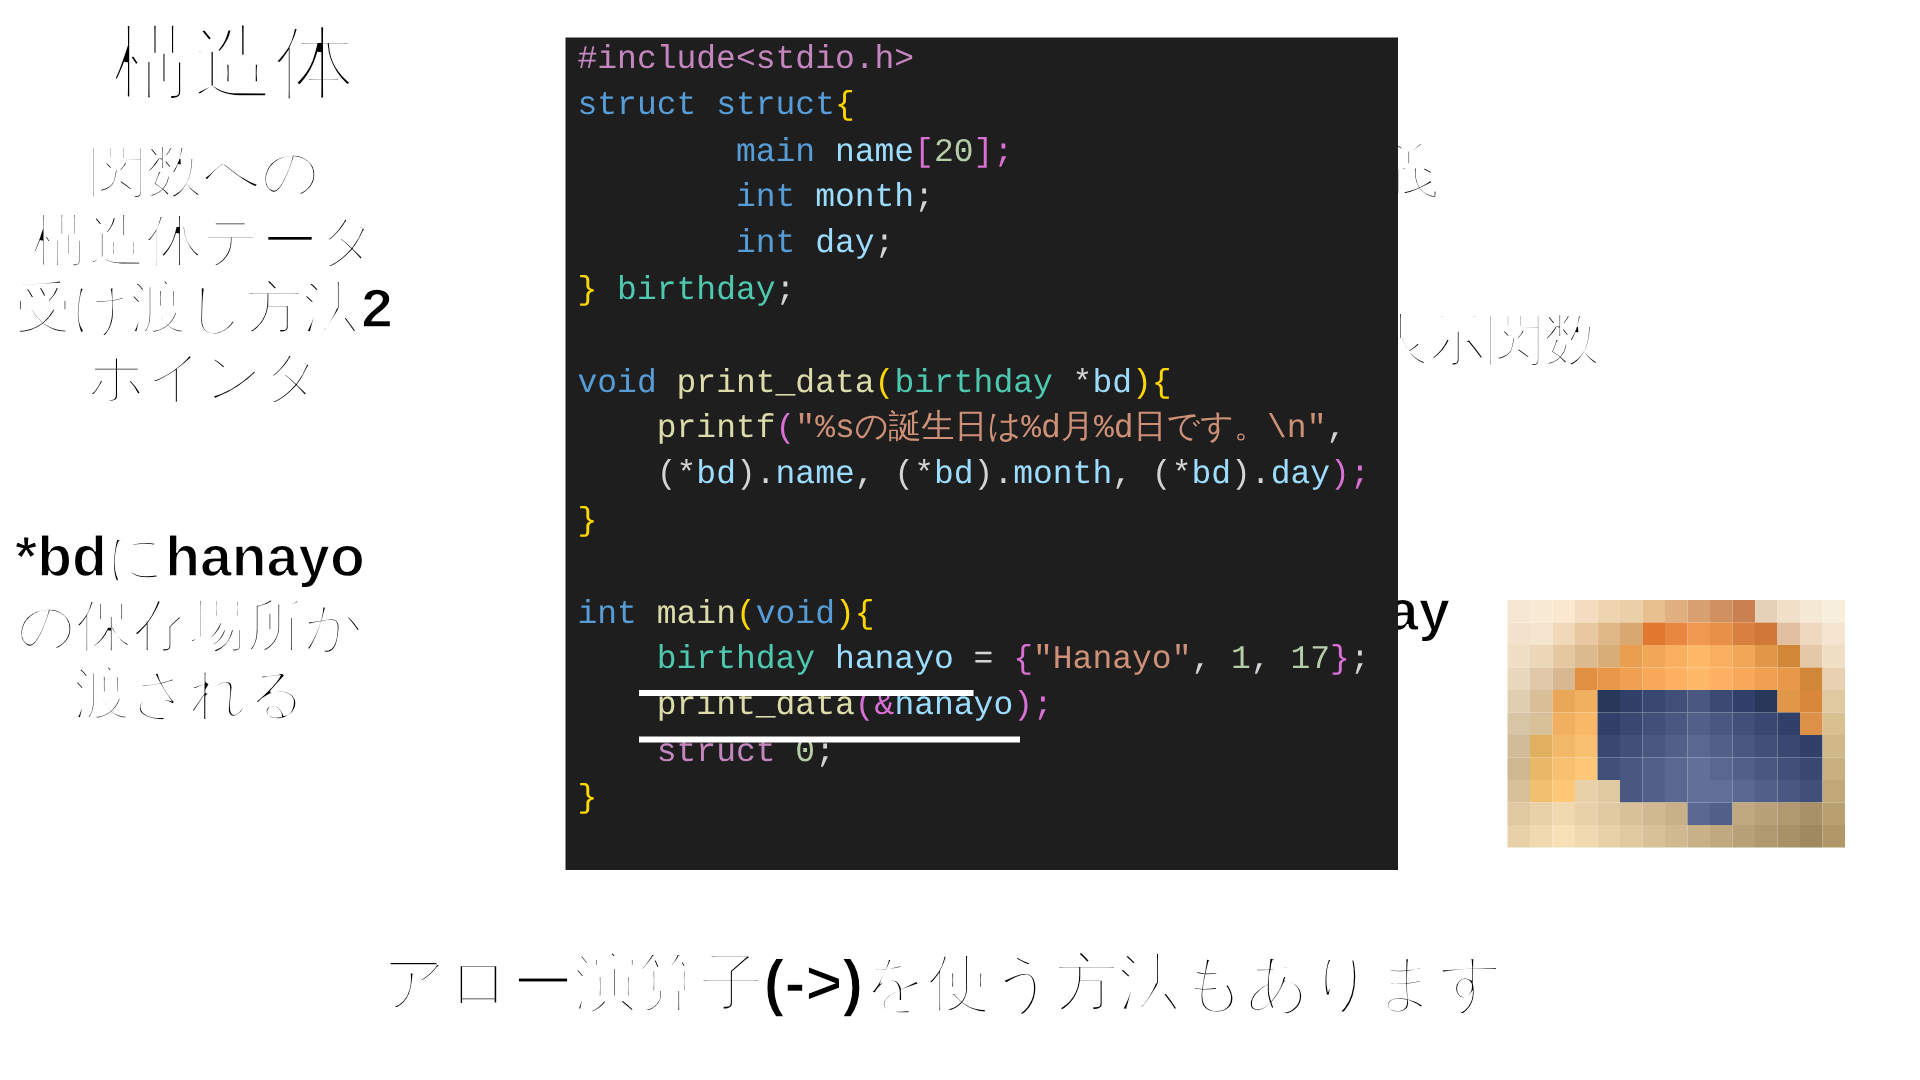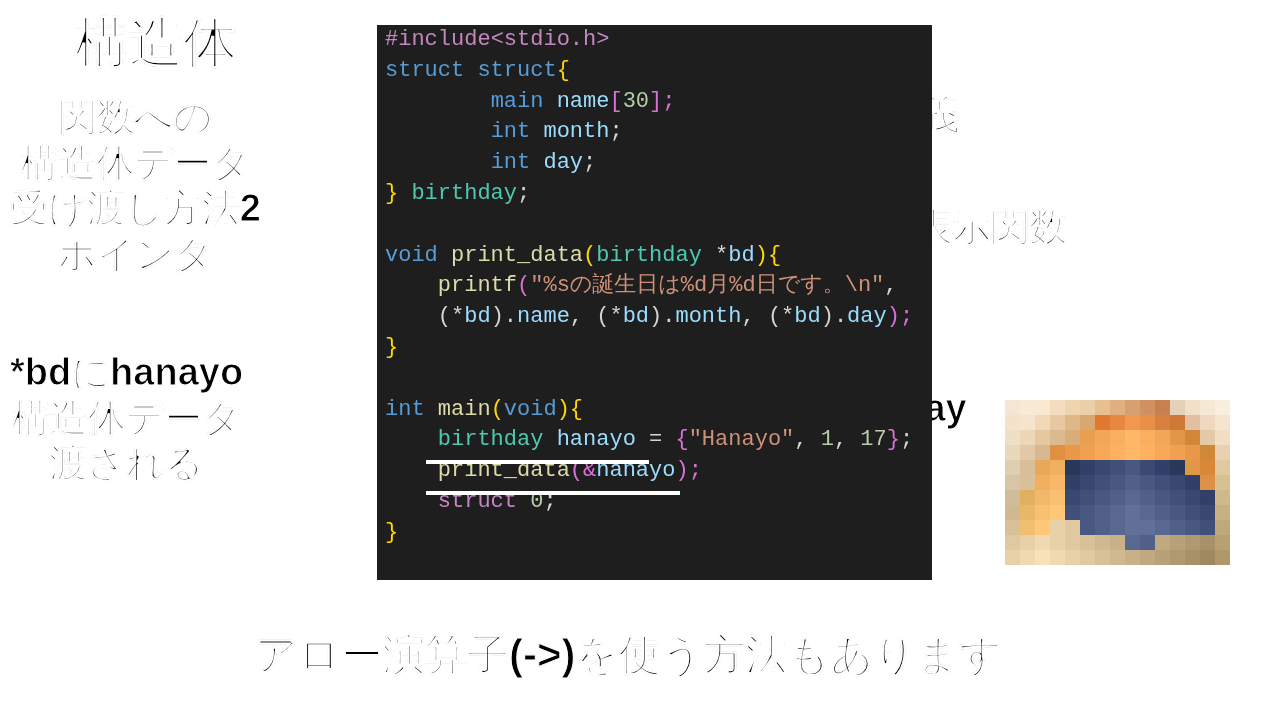--- a/index.html
+++ b/index.html
@@ -19,21 +19,21 @@
       -2px 2px 0 #fff, 2px 2px 0 #fff,
       -3px 0 0 #fff, 3px 0 0 #fff,
       0 -3px 0 #fff, 0 3px 0 #fff;
     font-weight: 900;
     position: absolute;
     line-height: 1.2;
     white-space: pre;
     text-align: center;
   }
   .title { top: 10px; left: 75px; font-size: 54px; }
-  .subtitle { top: 95px; left: 10px; font-size: 38px; }
+  .subtitle { top: 95px; left: 10px; font-size: 38px; font-family: Liberation Mono, monospace; }
   .note1 { top: 350px; left: 10px; font-size: 38px; }
   .label1 { top: 90px; left: 760px; font-size: 40px; }
   .label2 { top: 205px; left: 725px; font-size: 38px; }
   .label3 { top: 340px; left: 820px; font-size: 38px; text-align: center; }
   .bottom { top: 630px; left: 255px; font-size: 42px; }
 
   .code-box {
     position: absolute;
     top: 25px;
     left: 377px;
@@ -81,31 +81,31 @@
 </style>
 </head>
 <body>
 
 <div class="outline-text title">構造体</div>
 <div class="outline-text subtitle">関数への
 構造体データ
 受け渡し方法2
 ポインタ</div>
 <div class="outline-text note1">*bdにhanayo
-構造体データ
+の保存場所が
 渡される</div>
 <div class="outline-text label1">構造体定義</div>
 <div class="outline-text label2">構造体内容表示関数</div>
 <div class="outline-text label3">or
 bd-&gt;day</div>
 <div class="outline-text bottom">アロー演算子(-&gt;)を使う方法もあります</div>
 
 <div class="code-box"><span class="c-include">#include</span><span class="c-include">&lt;stdio.h&gt;</span>
 <span class="c-keyword">struct</span> <span class="c-keyword">struct</span><span class="c-brace">{</span>
-        <span class="c-keyword">main</span> <span class="c-var">name</span><span class="c-brace2">[</span><span class="c-num">30</span><span class="c-brace2">];</span>
+        <span class="c-keyword">main</span> <span class="c-var">name</span><span class="c-brace2">[</span><span class="c-num">20</span><span class="c-brace2">];</span>
         <span class="c-keyword">int</span> <span class="c-var">month</span><span class="c-plain">;</span>
         <span class="c-keyword">int</span> <span class="c-var">day</span><span class="c-plain">;</span>
 <span class="c-brace">}</span> <span class="c-type">birthday</span><span class="c-plain">;</span>
 
 <span class="c-keyword">void</span> <span class="c-func">print_data</span><span class="c-brace">(</span><span class="c-type">birthday</span> <span class="c-plain">*</span><span class="c-var">bd</span><span class="c-brace">)</span><span class="c-brace">{</span>
     <span class="c-func">printf</span><span class="c-brace2">(</span><span class="c-string">"%sの誕生日は%d月%d日です。\n"</span><span class="c-plain">,</span>
     <span class="c-plain">(*</span><span class="c-var">bd</span><span class="c-plain">).</span><span class="c-var">name</span><span class="c-plain">, (*</span><span class="c-var">bd</span><span class="c-plain">).</span><span class="c-var">month</span><span class="c-plain">, (*</span><span class="c-var">bd</span><span class="c-plain">).</span><span class="c-var">day</span><span class="c-brace2">);</span>
 <span class="c-brace">}</span>
 
 <span class="c-keyword">int</span> <span class="c-func">main</span><span class="c-brace">(</span><span class="c-keyword">void</span><span class="c-brace">)</span><span class="c-brace">{</span>

